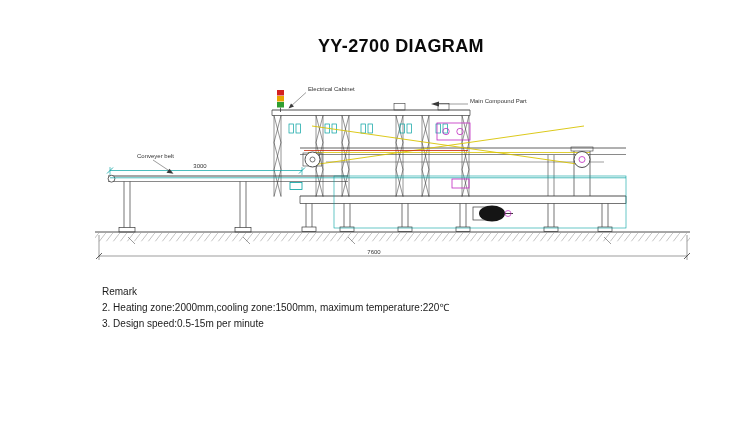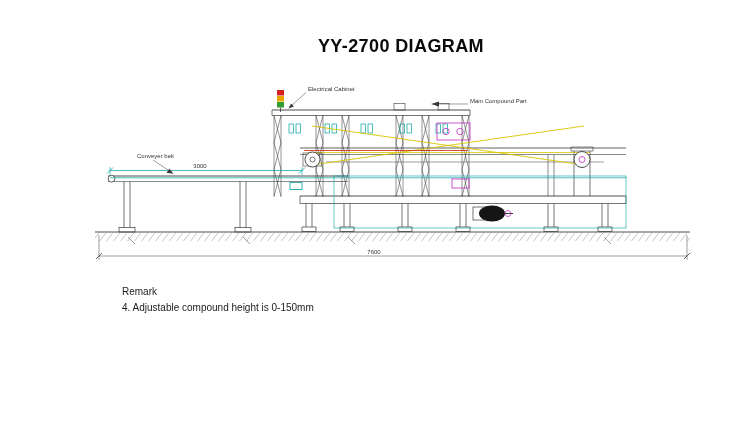--- a/index.html
+++ b/index.html
@@ -15,21 +15,21 @@
   .teal{stroke:var(--belt-accent,#00a0a0);fill:none;}
   .yel {stroke:var(--tension-accent,#d8c300);fill:none;}
   .mag {stroke:var(--compound-accent,#c028c0);fill:none;}
   .red {stroke:var(--alert-accent,#cc2200);fill:none;}
   .motorf{fill:#151515;stroke:none;}
   .sig-red{fill:var(--signal-red,#d42020);stroke:none;}
   .sig-yel{fill:var(--signal-yellow,#e8a400);stroke:none;}
   .sig-grn{fill:var(--signal-green,#2f9e2f);stroke:none;}
   .lbl{font-size:6px;fill:#333;stroke:none;}
   .dim{font-size:6px;fill:#333;stroke:none;}
-  .remark{position:absolute;left:122px;top:284px;font-size:10px;line-height:16px;color:#1b1b1b;}
+  .remark{position:absolute;left:102px;top:284px;font-size:10px;line-height:16px;color:#1b1b1b;}
 </style>
 </head>
 <body>
 
 <div class="page">
 
   <h1 class="title">YY-2700 DIAGRAM</h1>
 
   <svg class="drawing" viewBox="0 0 750 425" xmlns="http://www.w3.org/2000/svg" xmlns:xlink="http://www.w3.org/1999/xlink">
     <defs>
@@ -190,16 +190,17 @@
       <polygon class="kf" points="431,104 439,101.5 439,106.5"></polygon>
 
       <text class="lbl" x="137" y="158">Conveyer belt</text>
       <line class="k" x1="153" y1="160" x2="171" y2="172" stroke-width="0.5"></line>
       <polygon class="kf" points="173.5,173.8 166.5,172.8 169.5,168.8"></polygon>
     </g>
   </svg>
 
   <section class="remark">
     <div>Remark</div>
-    <div>4. Adjustable compound height is 0-150mm</div>
+    <div>2. Heating zone:2000mm,cooling zone:1500mm, maximum temperature:220℃</div>
+    <div>3. Design speed:0.5-15m per minute</div>
   </section>
 
 </div>
 
 </body></html>

